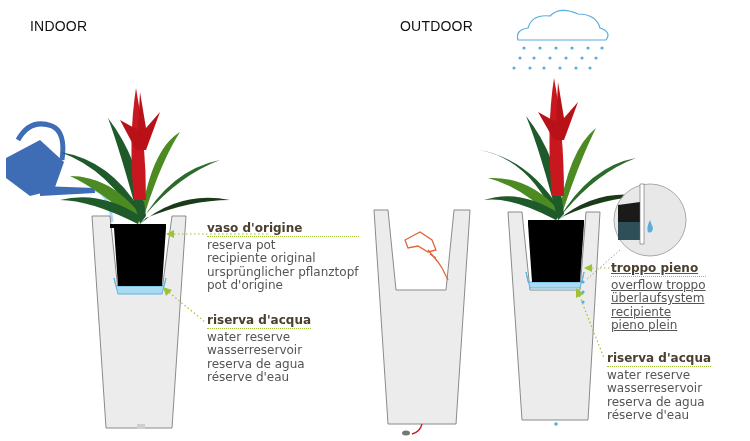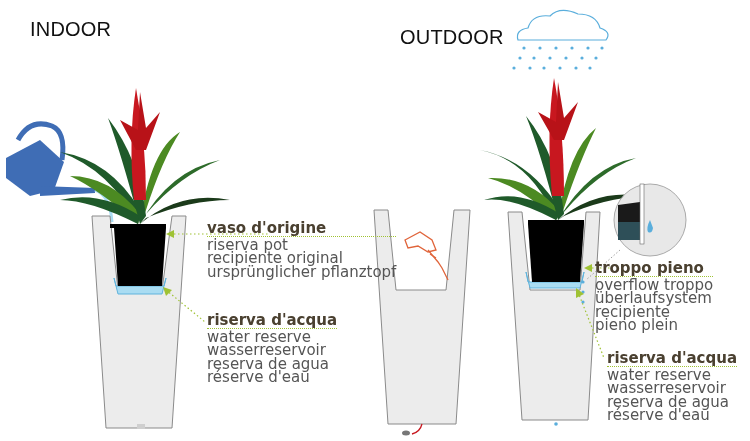--- a/index.html
+++ b/index.html
@@ -1,27 +1,27 @@
 <!DOCTYPE html>
 <html><head>
 <meta charset="utf-8">
 <style>
   html,body{margin:0;padding:0;background:#fff;}
   body{width:750px;height:441px;position:relative;overflow:hidden;font-family:"DejaVu Sans",sans-serif;}
-  .title{position:absolute;font-family:"Liberation Sans",sans-serif;font-size:20px;color:#111;letter-spacing:0.2px;}
-  .label{position:absolute;font-size:15px;line-height:13.2px;color:#555;}
+  .title{position:absolute;font-family:"Liberation Sans",sans-serif;font-size:14px;color:#111;letter-spacing:0.2px;}
+  .label{position:absolute;font-size:12px;line-height:13.2px;color:#555;}
   .label .head{font-weight:bold;color:#4a4030;display:block;border-bottom:1px dotted #9fc234;padding-bottom:1px;margin-bottom:2px;}
   .label .line{display:block;}
   svg{position:absolute;left:0;top:0;}
 </style>
 </head>
 <body>
 
 <div class="title" style="left:30px;top:18px;">INDOOR</div>
-<div class="title" style="left:400px;top:26px;">OUTDOOR</div>
+<div class="title" style="left:400px;top:18px;">OUTDOOR</div>
 
 <svg width="750" height="441" viewBox="0 0 750 441">
 
   <g>
     <path d="M18,140 Q30,118 52,126 Q66,132 62,160" fill="none" stroke="#3f6db5" stroke-width="5"></path>
     <path d="M6,158 L40,140 L64,162 L54,190 L30,196 L6,178 Z" fill="#3f6db5"></path>
     <path d="M40,186 L95,188 L95,193 L40,196 Z" fill="#3f6db5"></path>
     <path d="M95,190 Q110,195 112,222" fill="none" stroke="#a9dcf2" stroke-width="3"></path>
   </g>
 
@@ -111,34 +111,35 @@
     <line x1="620" y1="250" x2="586" y2="280" stroke="#888" stroke-width="0.8" stroke-dasharray="1.5,2"></line>
   </g>
   <line x1="588" y1="268" x2="612" y2="268" stroke="#9fc234" stroke-width="1.2" stroke-dasharray="1.5,2.5"></line>
   <polygon points="584,268 592,264 592,272" fill="#9fc234"></polygon>
   <line x1="578" y1="292" x2="604" y2="358" stroke="#9fc234" stroke-width="1.2" stroke-dasharray="1.5,2.5"></line>
   <polygon points="576,288 584,294 576,298" fill="#9fc234"></polygon>
 </svg>
 
 <div class="label" style="left:207px;top:222px;">
   <span class="head">vaso d'origine</span>
-  <span class="line">riserva pot</span>
+  <span class="line">reserva pot</span>
   <span class="line">recipiente original</span>
   <span class="line">ursprünglicher pflanztopf</span>
+  <span class="line">pot d'origine</span>
 </div>
 
 <div class="label" style="left:207px;top:314px;">
   <span class="head">riserva d'acqua</span>
   <span class="line">water reserve</span>
   <span class="line">wasserreservoir</span>
   <span class="line">reserva de agua</span>
   <span class="line">réserve d'eau</span>
 </div>
 
-<div class="label" style="left:595px;top:262px;">
+<div class="label" style="left:611px;top:262px;text-decoration:underline;">
   <span class="head">troppo pieno</span>
   <span class="line">overflow troppo</span>
   <span class="line">überlaufsystem</span>
   <span class="line">recipiente</span>
   <span class="line">pieno plein</span>
 </div>
 
 <div class="label" style="left:607px;top:352px;">
   <span class="head">riserva d'acqua</span>
   <span class="line">water reserve</span>

